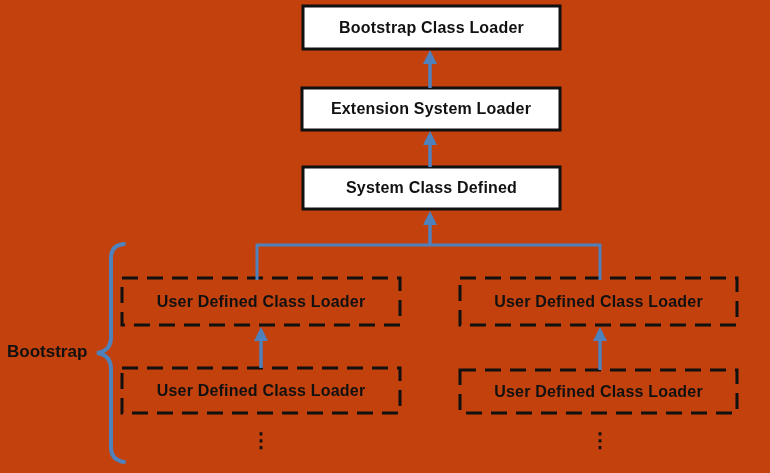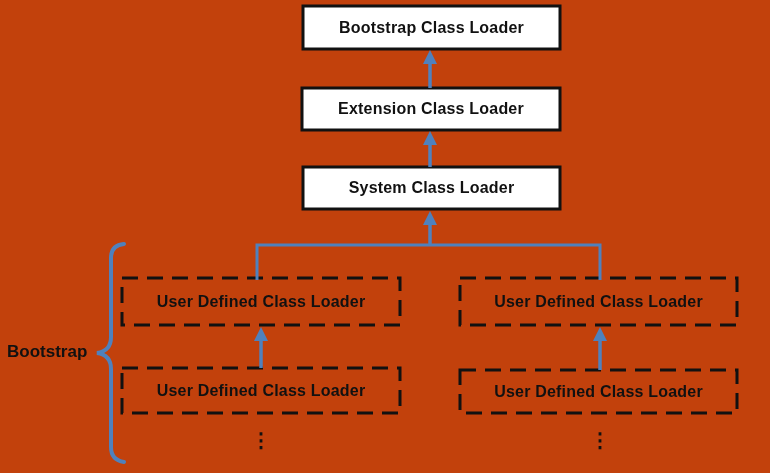--- a/index.html
+++ b/index.html
@@ -76,22 +76,22 @@
     <line x1="261" y1="368" x2="261" y2="338" stroke="#4f81bd" stroke-width="3.5"></line>
     <polygon points="261,327 254,341 268,341" fill="#4f81bd"></polygon>
 
     <line x1="600" y1="370" x2="600" y2="338" stroke="#4f81bd" stroke-width="3.5"></line>
     <polygon points="600,327 593,341 607,341" fill="#4f81bd"></polygon>
 
     <path d="M 124 244 Q 111 245 111 258 L 111 337 Q 111 351 97 353 Q 111 355 111 369 L 111 447 Q 111 460 124 462" fill="none" stroke="#4f81bd" stroke-width="4" stroke-linecap="round"></path>
   </svg>
 
   <div class="node-label" style="left:303px; top:6px;   width:257px; height:43px;">Bootstrap Class Loader</div>
-  <div class="node-label" style="left:302px; top:88px;  width:258px; height:42px;">Extension Class Loader</div>
-  <div class="node-label" style="left:303px; top:167px; width:257px; height:42px;">System Class Loader</div>
+  <div class="node-label" style="left:302px; top:88px;  width:258px; height:42px;">Extension System Loader</div>
+  <div class="node-label" style="left:303px; top:167px; width:257px; height:42px;">System Class Defined</div>
 
   <div class="node-label" style="left:122px; top:278px; width:278px; height:47px;">User Defined Class Loader</div>
   <div class="node-label" style="left:122px; top:368px; width:278px; height:45px;">User Defined Class Loader</div>
   <div class="node-label" style="left:460px; top:278px; width:277px; height:47px;">User Defined Class Loader</div>
   <div class="node-label" style="left:460px; top:370px; width:277px; height:43px;">User Defined Class Loader</div>
 
   <div class="optional-label">Bootstrap</div>
   <div class="ellipsis left">⋮</div>
   <div class="ellipsis right">⋮</div>
 

